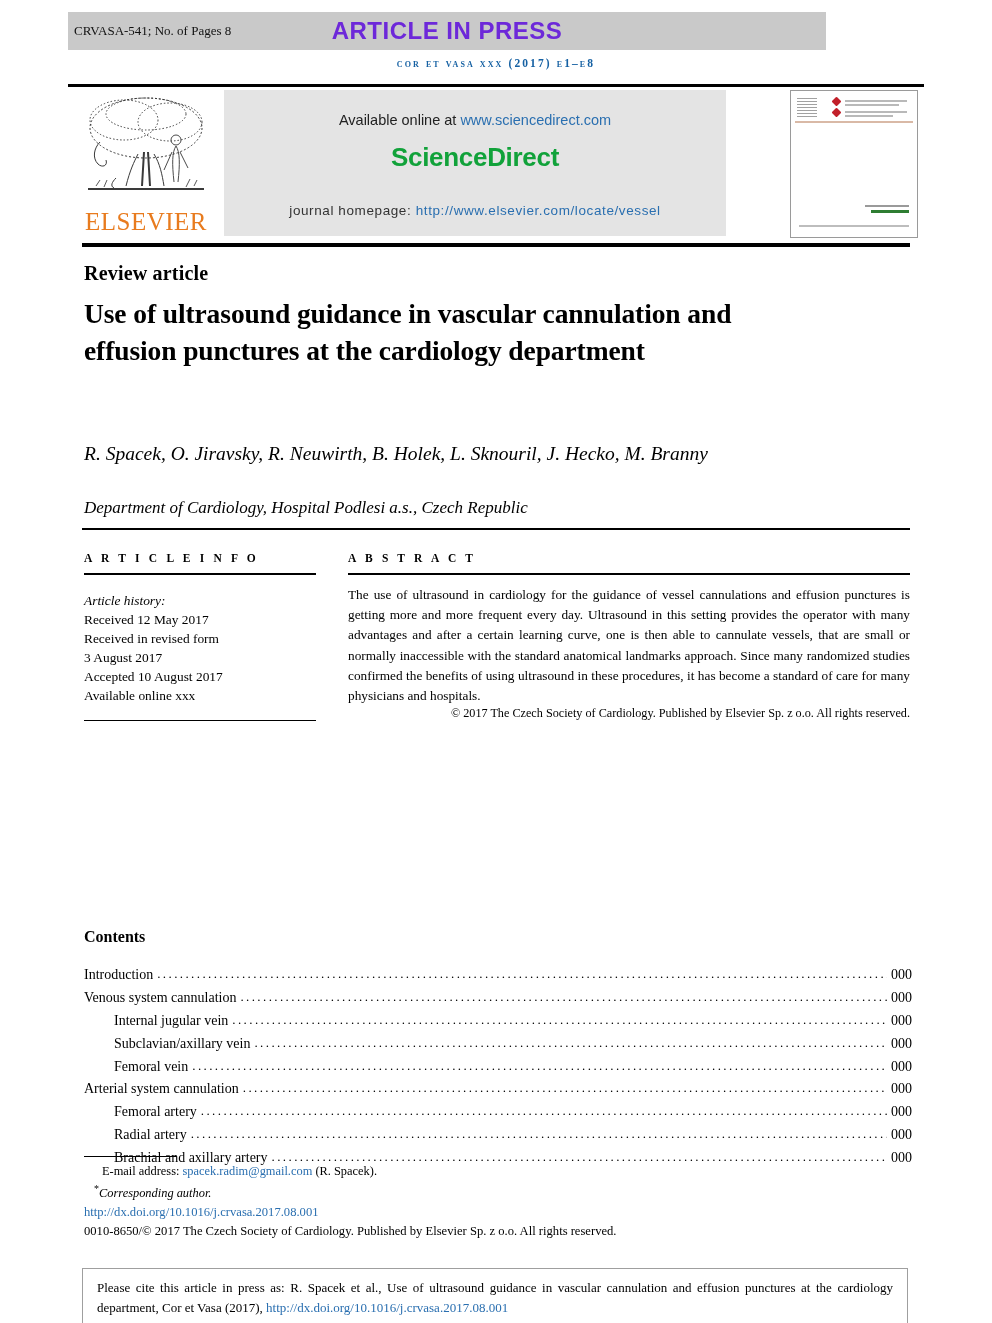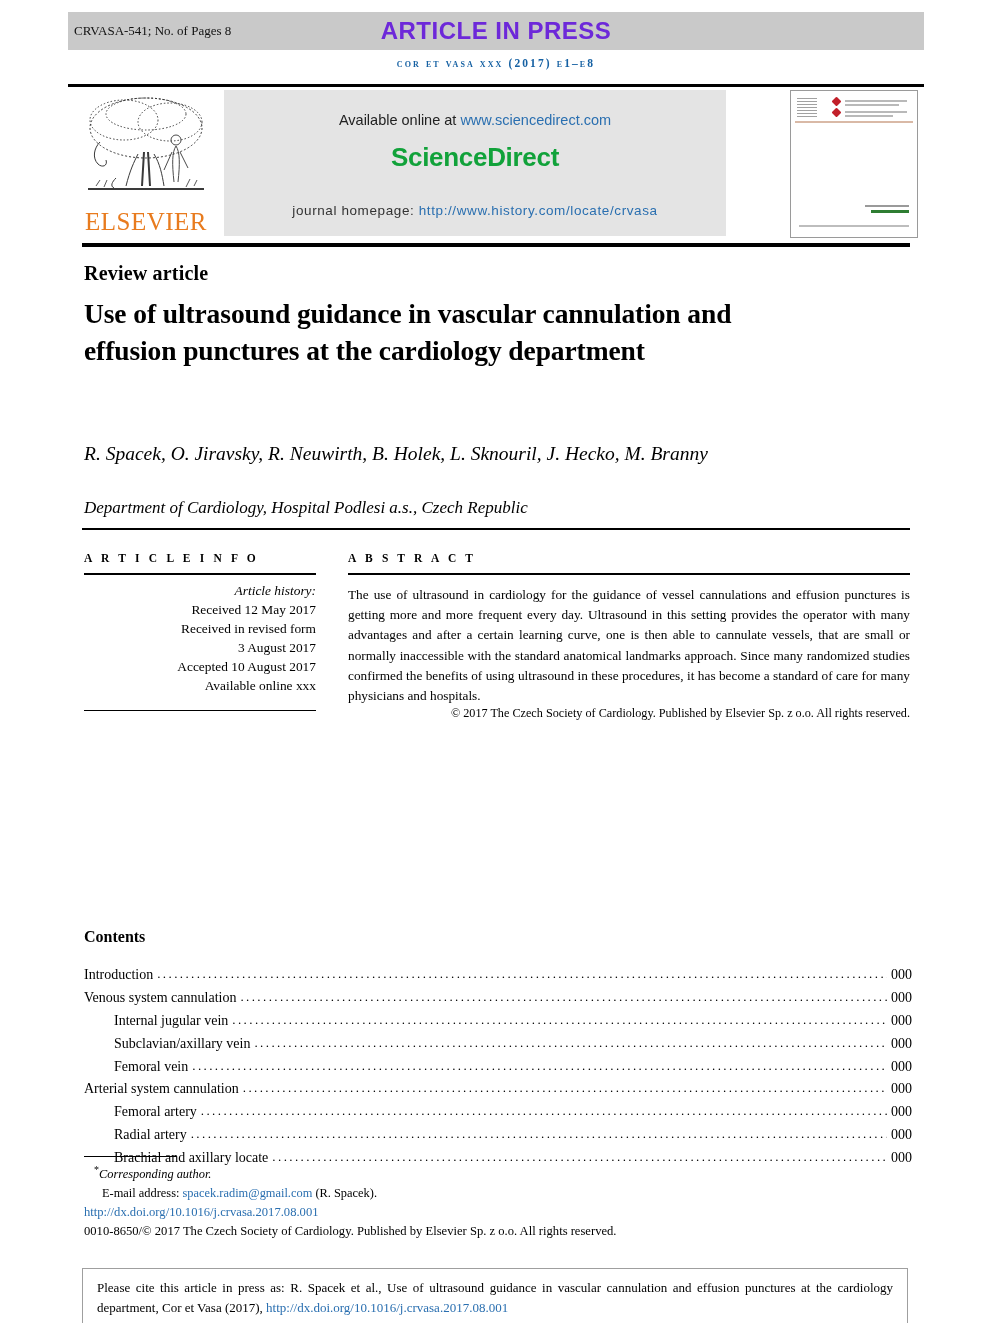--- a/index.html
+++ b/index.html
@@ -13,21 +13,21 @@
     font-family: "Liberation Serif", serif;
     color: #000000;
     position: relative;
     overflow: hidden;
   }
 
   
   .press-band {
     position: absolute;
     left: 68px; top: 12px;
-    width: 856px; height: 38px;
+    width: 758px; height: 38px;
     background: #c9c9c9;
     display: flex;
     align-items: center;
   }
   .press-id {
     font-size: 13px;
     color: #111;
     padding-left: 6px;
     white-space: nowrap;
     font-family: "Liberation Serif", serif;
@@ -269,25 +269,24 @@
     letter-spacing: 3.2px;
   }
   .sect-rule {
     height: 2px;
     background: #000;
     margin-top: 9px;
   }
   .col-info .sect-rule { width: 232px; }
   .col-abs .sect-rule { width: 562px; }
   .info-body {
-    margin-top: 6px;
+    margin-top: 16px;
     font-family: "Liberation Serif", serif;
     font-size: 13.4px;
     line-height: 1.42;
-    text-align: right;
   }
   .info-body .it { font-style: italic; }
   .info-rule2 {
     width: 232px; height: 1px;
     background: #000;
     margin: 15px 0 9px 0;
   }
   .kw-list {
     font-family: "Liberation Serif", serif;
     font-size: 13.4px;
@@ -420,21 +419,21 @@
     </svg>
     <div class="elsevier-word">ELSEVIER</div>
   </div>
 
   <div class="sd-box">
     <div class="sd-avail">
       <span>Available online at </span><span class="lk">www.sciencedirect.com</span>
     </div>
     <div class="sd-logo">ScienceDirect</div>
     <div class="sd-home">
-      <span>journal homepage: </span><span class="lk">http://www.history.com/locate/crvasa</span>
+      <span>journal homepage: </span><span class="lk">http://www.elsevier.com/locate/vessel</span>
     </div>
   </div>
 
   <div class="cover">
     <div class="cover-mini-logo"></div>
     <div class="cover-hearts">
       <i></i>
       <i></i>
       <span></span>
       <span></span>
@@ -518,33 +517,33 @@
     <span class="toc-label">Femoral artery</span>
     <span class="toc-dots">..................................................................................................................................</span>
     <span class="toc-page">000</span>
   </div>
   <div class="toc-row ind">
     <span class="toc-label">Radial artery</span>
     <span class="toc-dots">..................................................................................................................................</span>
     <span class="toc-page">000</span>
   </div>
   <div class="toc-row ind">
-    <span class="toc-label">Brachial and axillary locate</span>
+    <span class="toc-label">Brachial and axillary artery</span>
     <span class="toc-dots">..................................................................................................................................</span>
     <span class="toc-page">000</span>
   </div>
 </div>
 
 <div class="fn-rule"></div>
 <div class="fn">
+  <div style="padding-left:18px">
+    <span>E-mail address: </span><span class="lk">spacek.radim@gmail.com</span><span> (R. Spacek).</span>
+  </div>
   <div style="padding-left:10px">
     <span class="star">*</span><span class="it">Corresponding author.</span>
-  </div>
-  <div style="padding-left:18px">
-    <span>E-mail address: </span><span class="lk">spacek.radim@gmail.com</span><span> (R. Spacek).</span>
   </div>
   <div class="fn-doi">http://dx.doi.org/10.1016/j.crvasa.2017.08.001</div>
   <div class="fn-issn">0010-8650/© 2017 The Czech Society of Cardiology. Published by Elsevier Sp. z o.o. All rights reserved.</div>
 </div>
 
 <div class="cite-box">
   <div class="cite-text">
     <span>Please cite this article in press as: R. Spacek et al., Use of ultrasound guidance in vascular cannulation and effusion punctures at the cardiology department, Cor et Vasa (2017), </span><span class="lk">http://dx.doi.org/10.1016/j.crvasa.2017.08.001</span>
   </div>
 </div>

